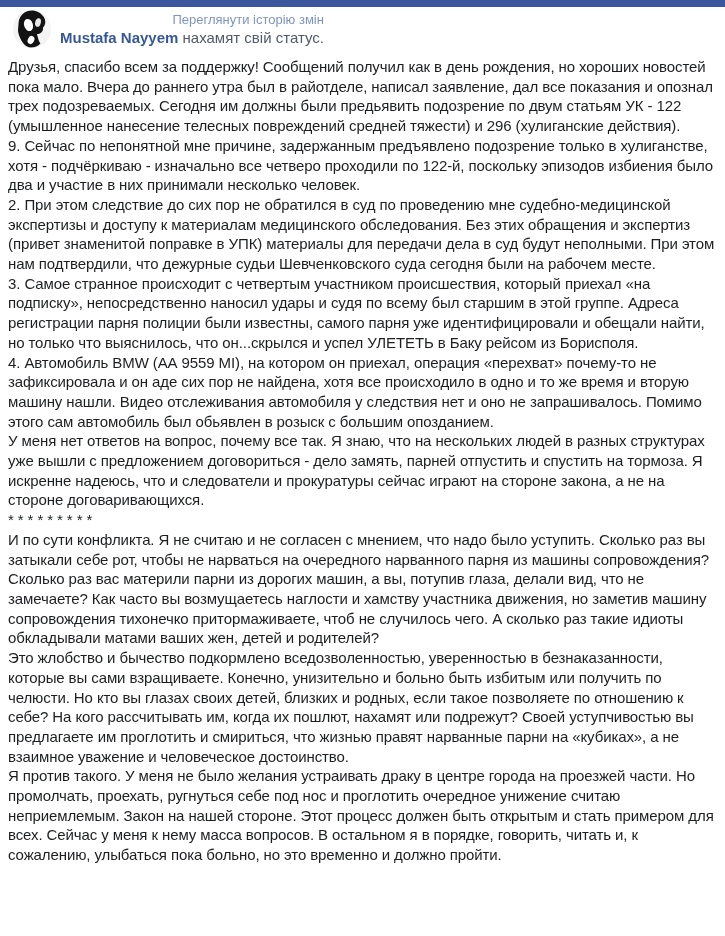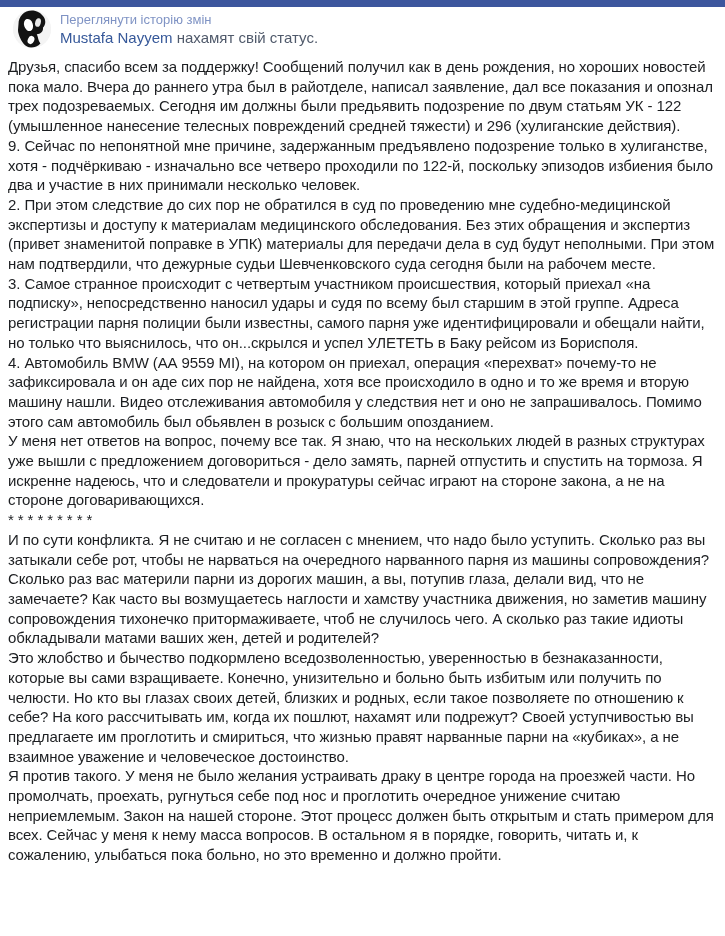--- a/index.html
+++ b/index.html
@@ -13,20 +13,21 @@
   }
   .navbar-strip {
     width: 100%;
     height: 7px;
     background: #3c569d;
   }
   .story-header {
     display: flex;
     align-items: flex-start;
     padding: 3px 12px 0 13px;
+    text-align: right;
   }
   .avatar {
     width: 38px;
     height: 38px;
     border-radius: 50%;
     overflow: hidden;
     flex: 0 0 38px;
     margin-right: 9px;
     cursor: pointer;
     background: #f2f2f2;
@@ -41,21 +42,21 @@
     text-decoration: none;
     cursor: pointer;
   }
   .byline {
     font-size: 15px;
     line-height: 20px;
     color: #505a6b;
   }
   .author-link {
     color: #365899;
-    font-weight: normal;
+    font-weight: bold;
     text-decoration: none;
     cursor: pointer;
   }
   .post-body {
     padding: 9px 8px 0 8px;
     font-size: 15px;
     line-height: 19.7px;
     color: #1c1e21;
     letter-spacing: -0.1px;
   }

